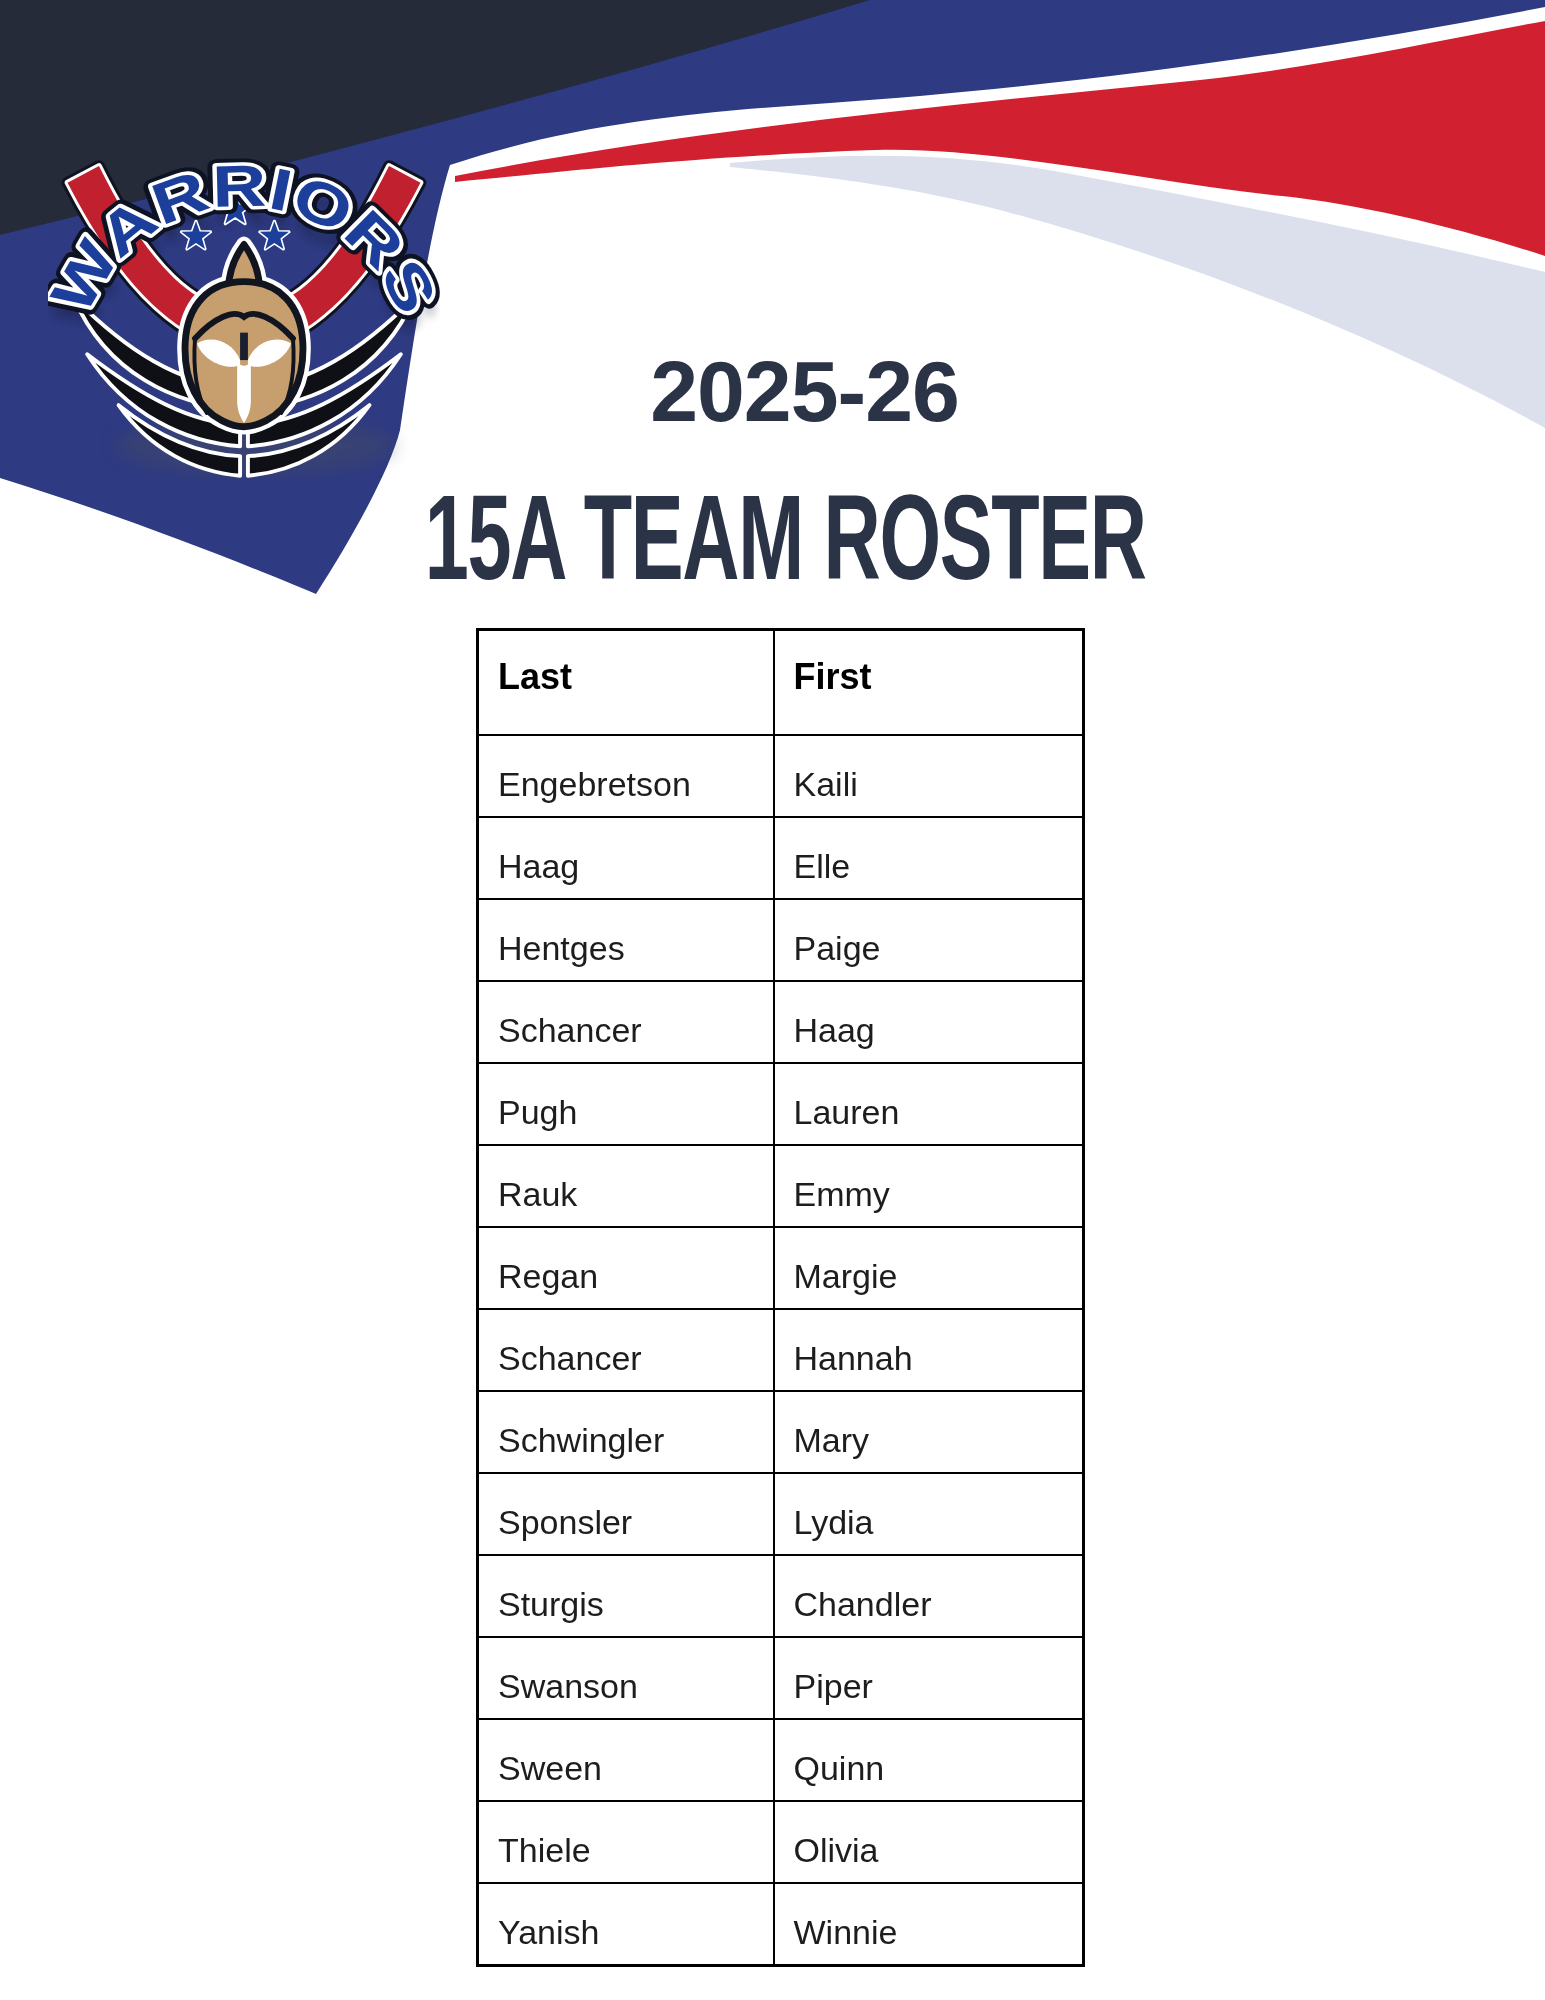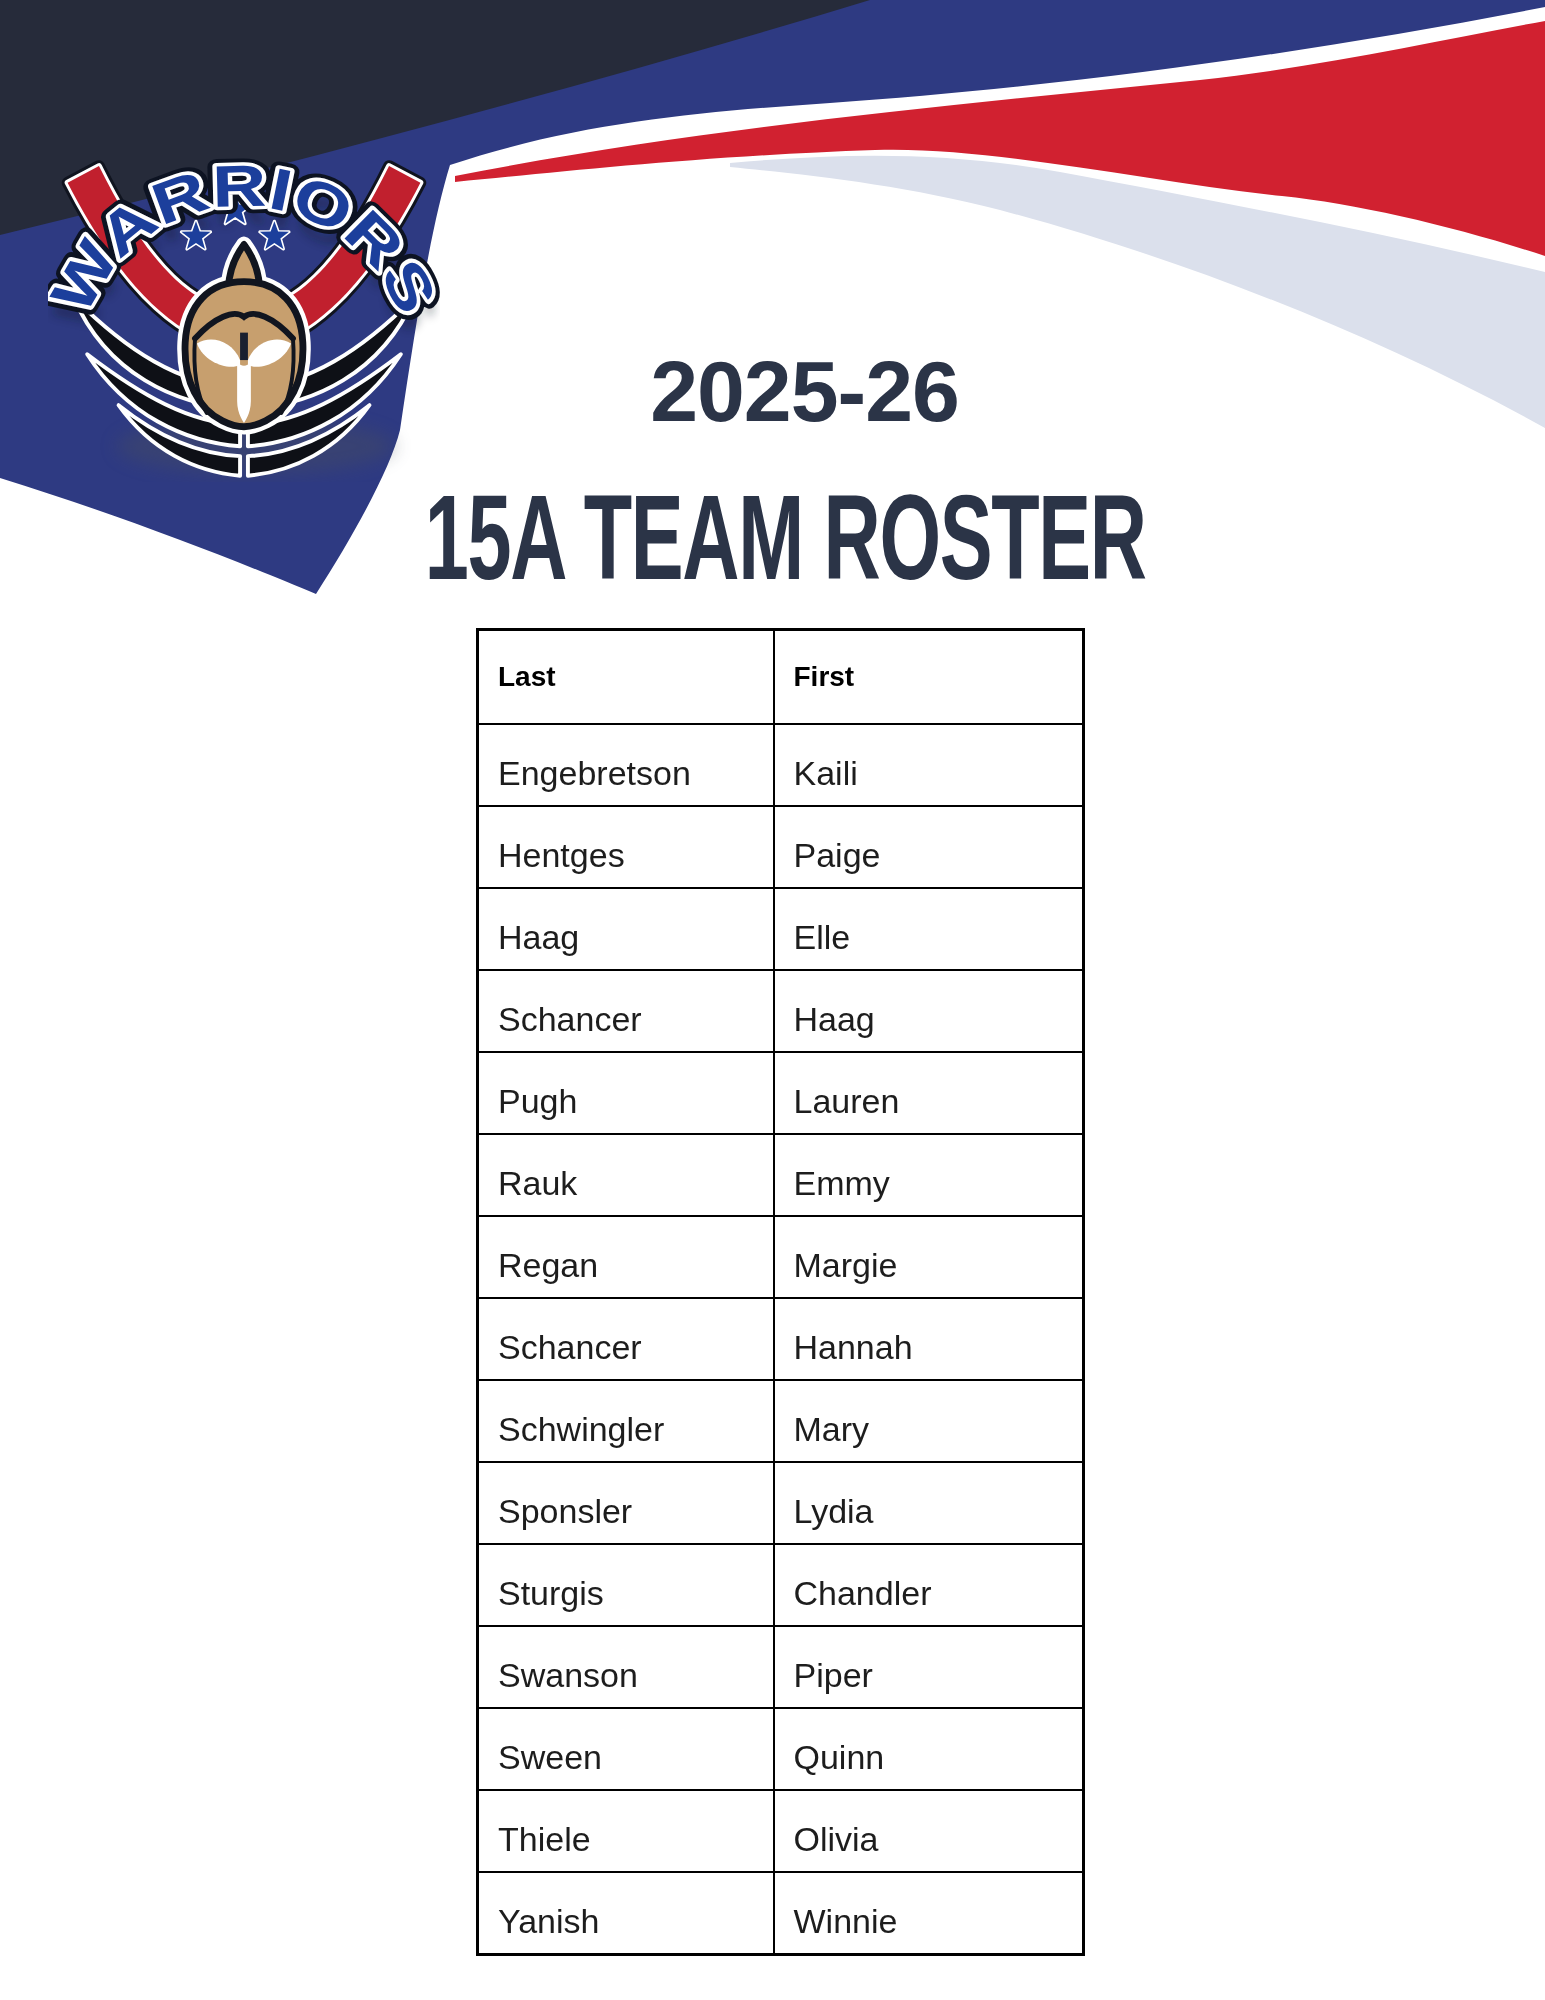--- a/index.html
+++ b/index.html
@@ -27,22 +27,22 @@
   table.roster{
     position:absolute;left:476px;top:628px;
     width:606px;border-collapse:collapse;table-layout:fixed;
     border:3px solid #000;
     background:#fff;
   }
   table.roster col.c1{width:296px;}
   table.roster col.c2{width:310px;}
   table.roster th{
     border:2px solid #000;height:92px;
-    text-align:left;vertical-align:middle;padding:0 0 0 19px;
-    font-size:28px;font-weight:bold;color:#000;
+    text-align:left;vertical-align:middle;padding:0 0 11px 19px;
+    font-size:36px;font-weight:bold;color:#000;
   }
   table.roster td{
     border:2px solid #000;height:64px;
     text-align:left;vertical-align:middle;padding:16px 0 0 19px;
     font-size:34px;font-weight:normal;color:#1d1d1d;
   }
 </style>
 </head>
 <body>
 
@@ -161,28 +161,28 @@
         <th>Last</th>
         <th>First</th>
       </tr>
     </thead>
     <tbody id="roster-body">
         <tr>
           <td>Engebretson</td>
           <td>Kaili</td>
         </tr>
         <tr>
+          <td>Haag</td>
+          <td>Elle</td>
+        </tr>
+        <tr>
           <td>Hentges</td>
           <td>Paige</td>
         </tr>
         <tr>
-          <td>Haag</td>
-          <td>Elle</td>
-        </tr>
-        <tr>
           <td>Schancer</td>
           <td>Haag</td>
         </tr>
         <tr>
           <td>Pugh</td>
           <td>Lauren</td>
         </tr>
         <tr>
           <td>Rauk</td>
           <td>Emmy</td>

